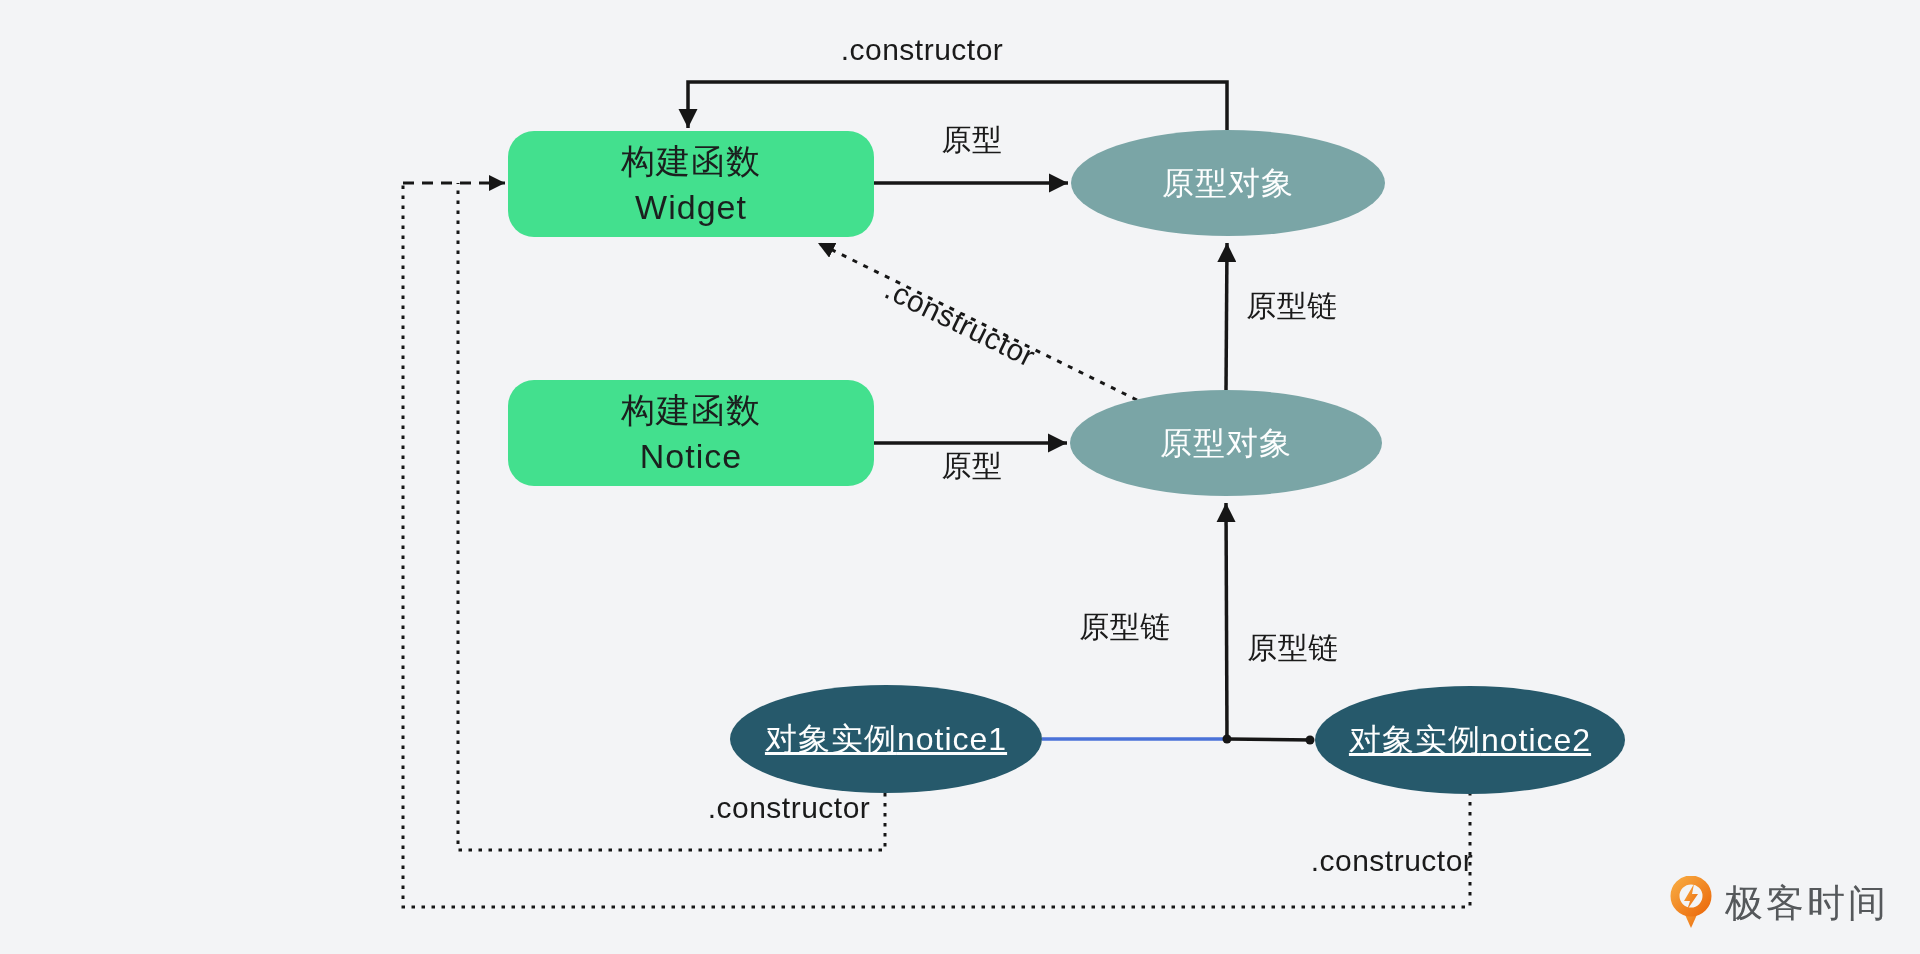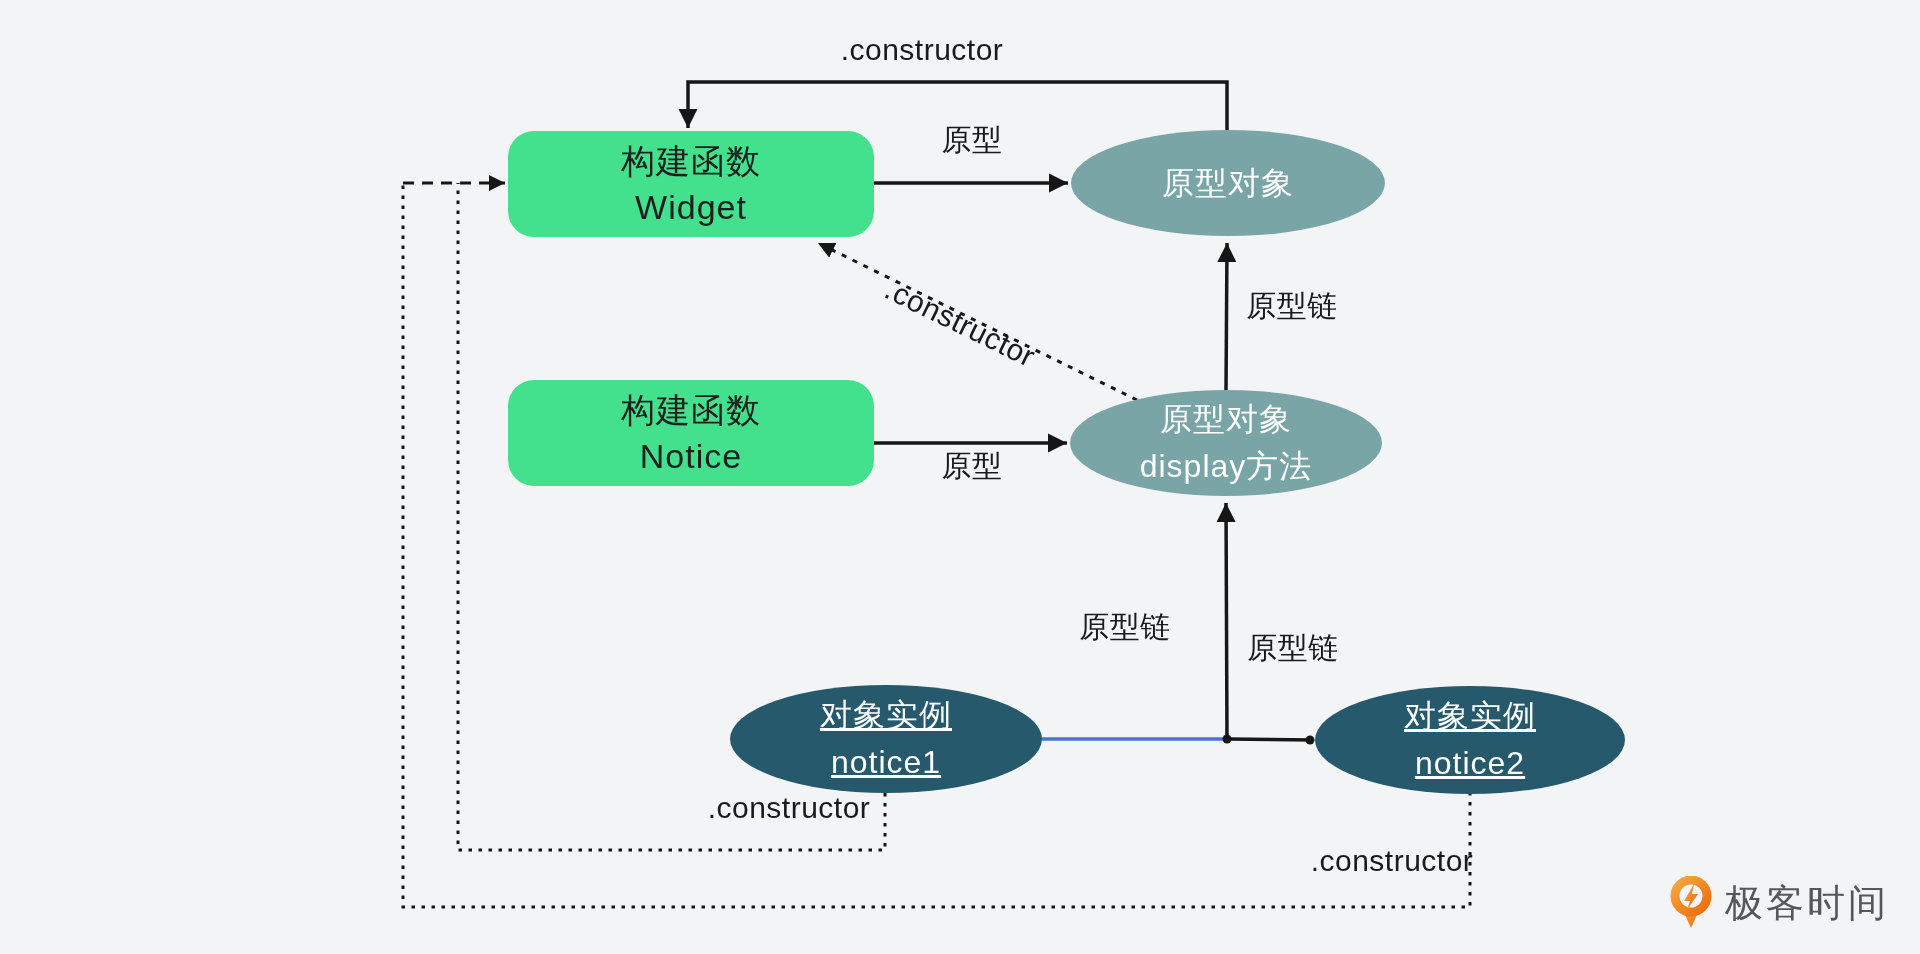--- a/index.html
+++ b/index.html
@@ -28,21 +28,21 @@
   .jdot{fill:var(--line);}
   marker path{fill:var(--line);}
   .box{
     position:absolute;width:366px;height:106px;border-radius:26px;
     background:var(--green);color:var(--box-text);
     display:flex;flex-direction:column;align-items:center;justify-content:center;
     font-size:34px;line-height:46px;letter-spacing:1px;
   }
   .ellipse{
     position:absolute;border-radius:50%;
-    display:flex;flex-direction:column;align-items:center;justify-content:center;
+    display:flex;flex-direction:row;align-items:center;justify-content:center;
     color:var(--node-text);font-size:32px;line-height:47px;letter-spacing:1px;
   }
   .ellipse.sage{background:var(--sage);}
   .ellipse.dark{background:var(--dark-teal);text-decoration:underline;}
   .label{
     position:absolute;transform:translate(-50%,-50%);
     color:var(--label-text);font-size:30px;white-space:nowrap;letter-spacing:0.5px;
   }
   .label.rot{transform:translate(-50%,-50%) rotate(26deg);}
   .logo{position:absolute;left:1670px;top:876px;display:flex;align-items:center;gap:13px;}
@@ -98,21 +98,20 @@
     <div>构建函数</div>
     <div>Notice</div>
   </div>
 
   <div class="ellipse sage" style="left:1071px;top:130px;width:314px;height:106px;">
     <div>原型对象</div>
   </div>
 
   <div class="ellipse sage" style="left:1070px;top:390px;width:312px;height:106px;">
     <div>原型对象</div>
-    <div>display方法</div>
   </div>
 
   <div class="ellipse dark" style="left:730px;top:685px;width:312px;height:108px;">
     <div>对象实例</div>
     <div>notice1</div>
   </div>
 
   <div class="ellipse dark" style="left:1315px;top:686px;width:310px;height:108px;">
     <div>对象实例</div>
     <div>notice2</div>

